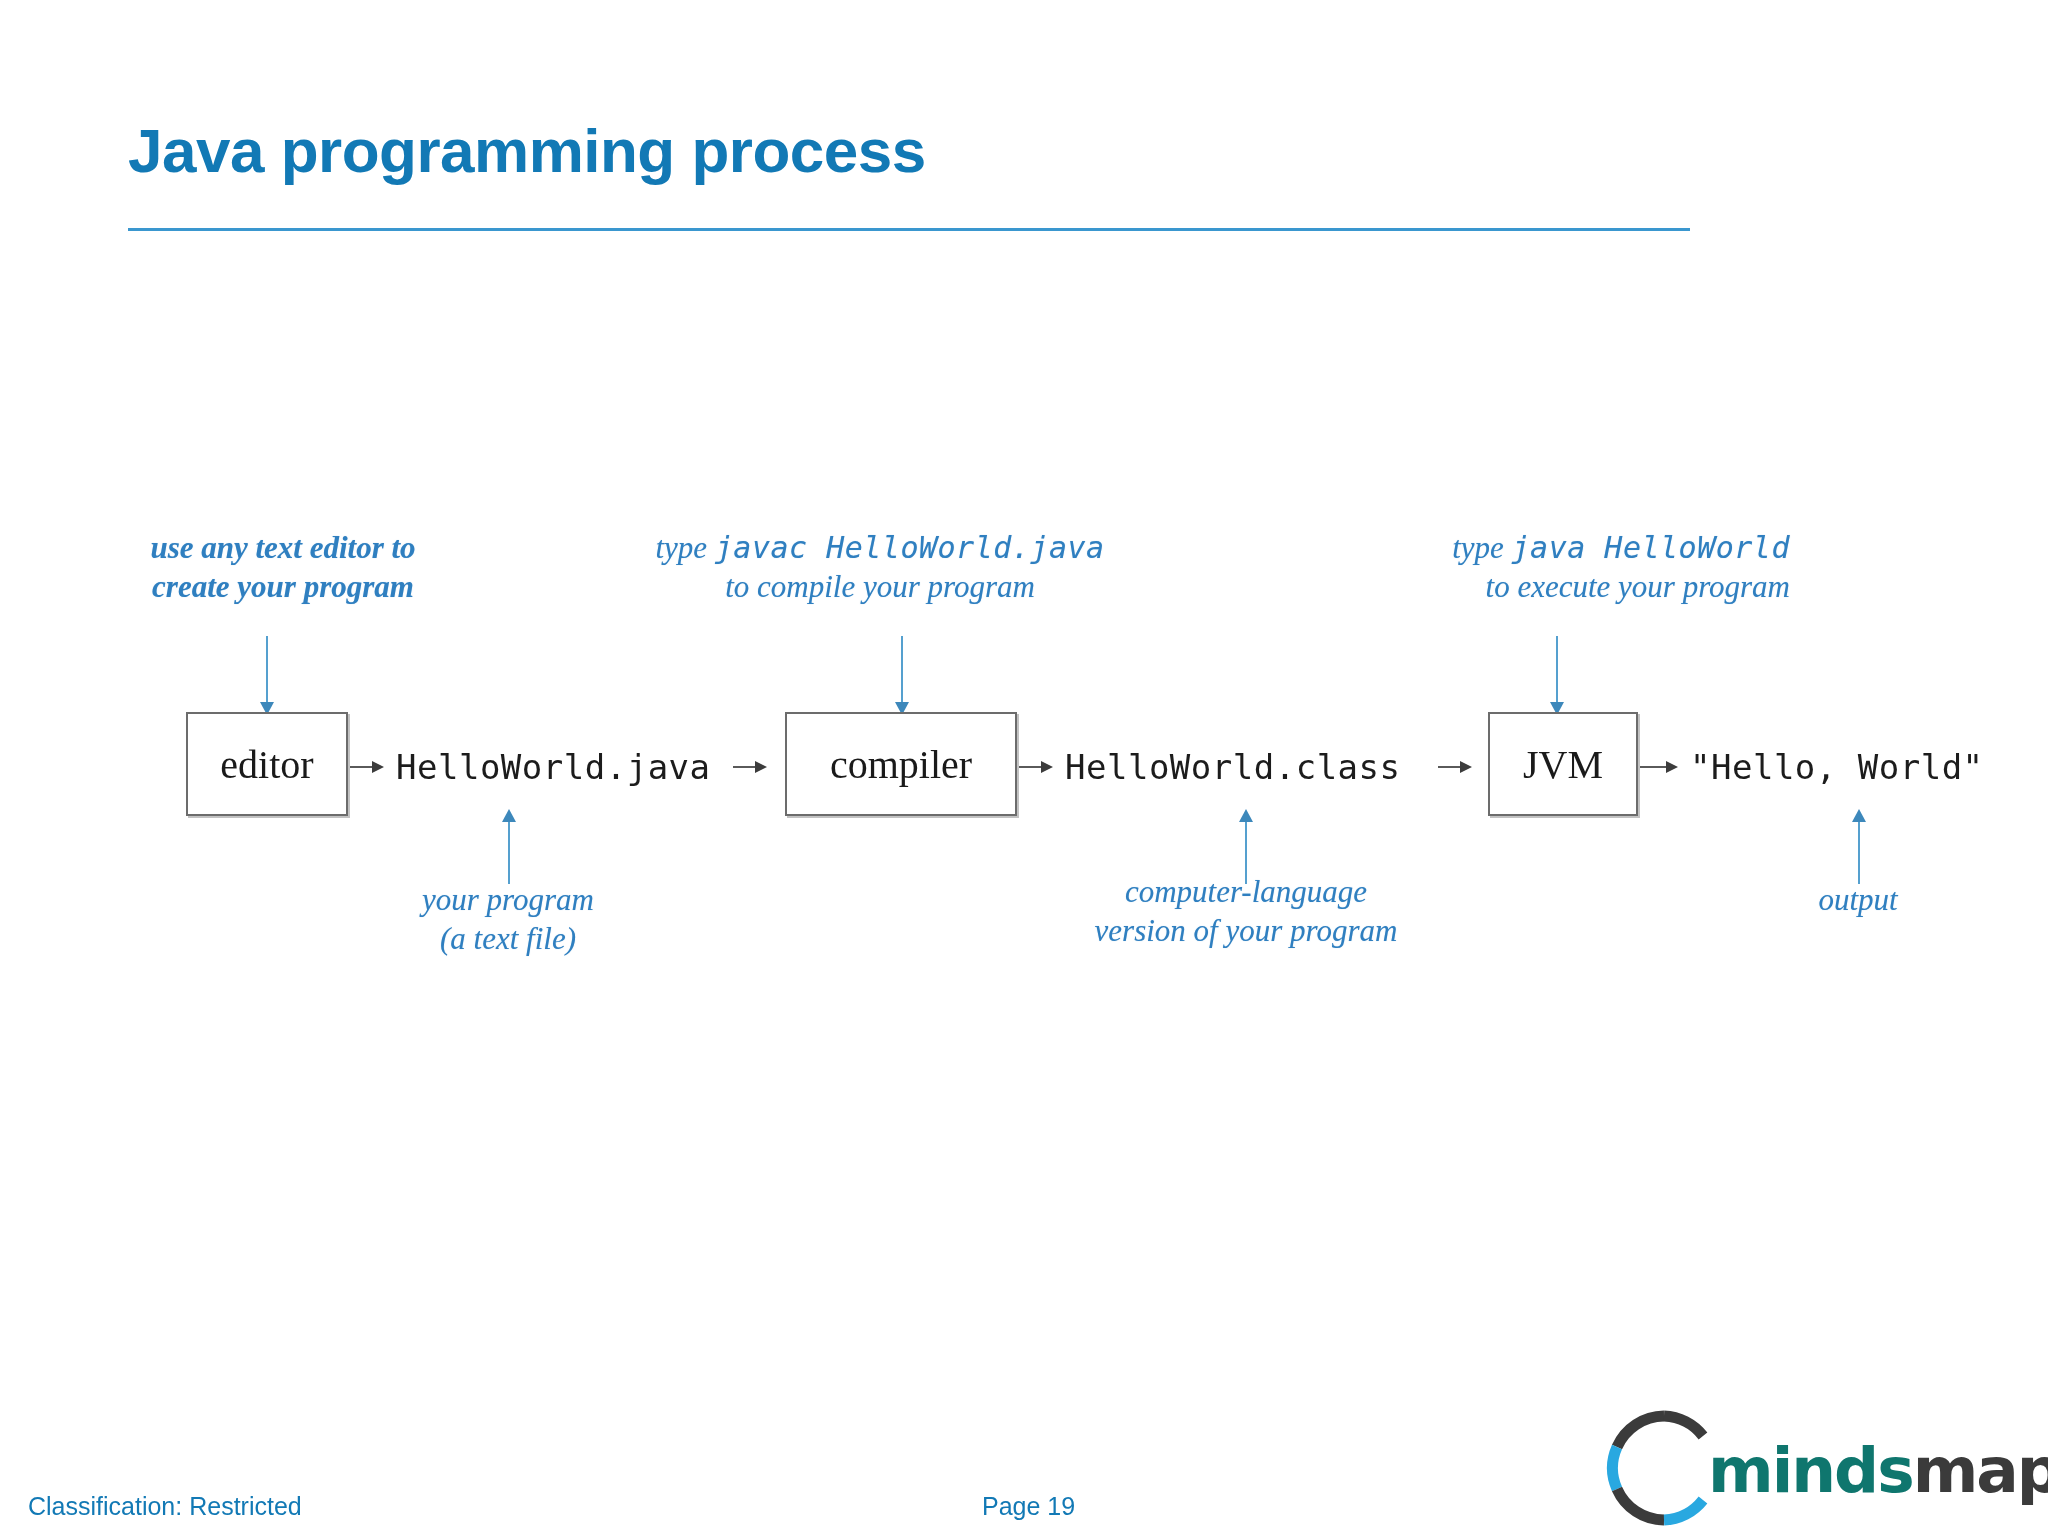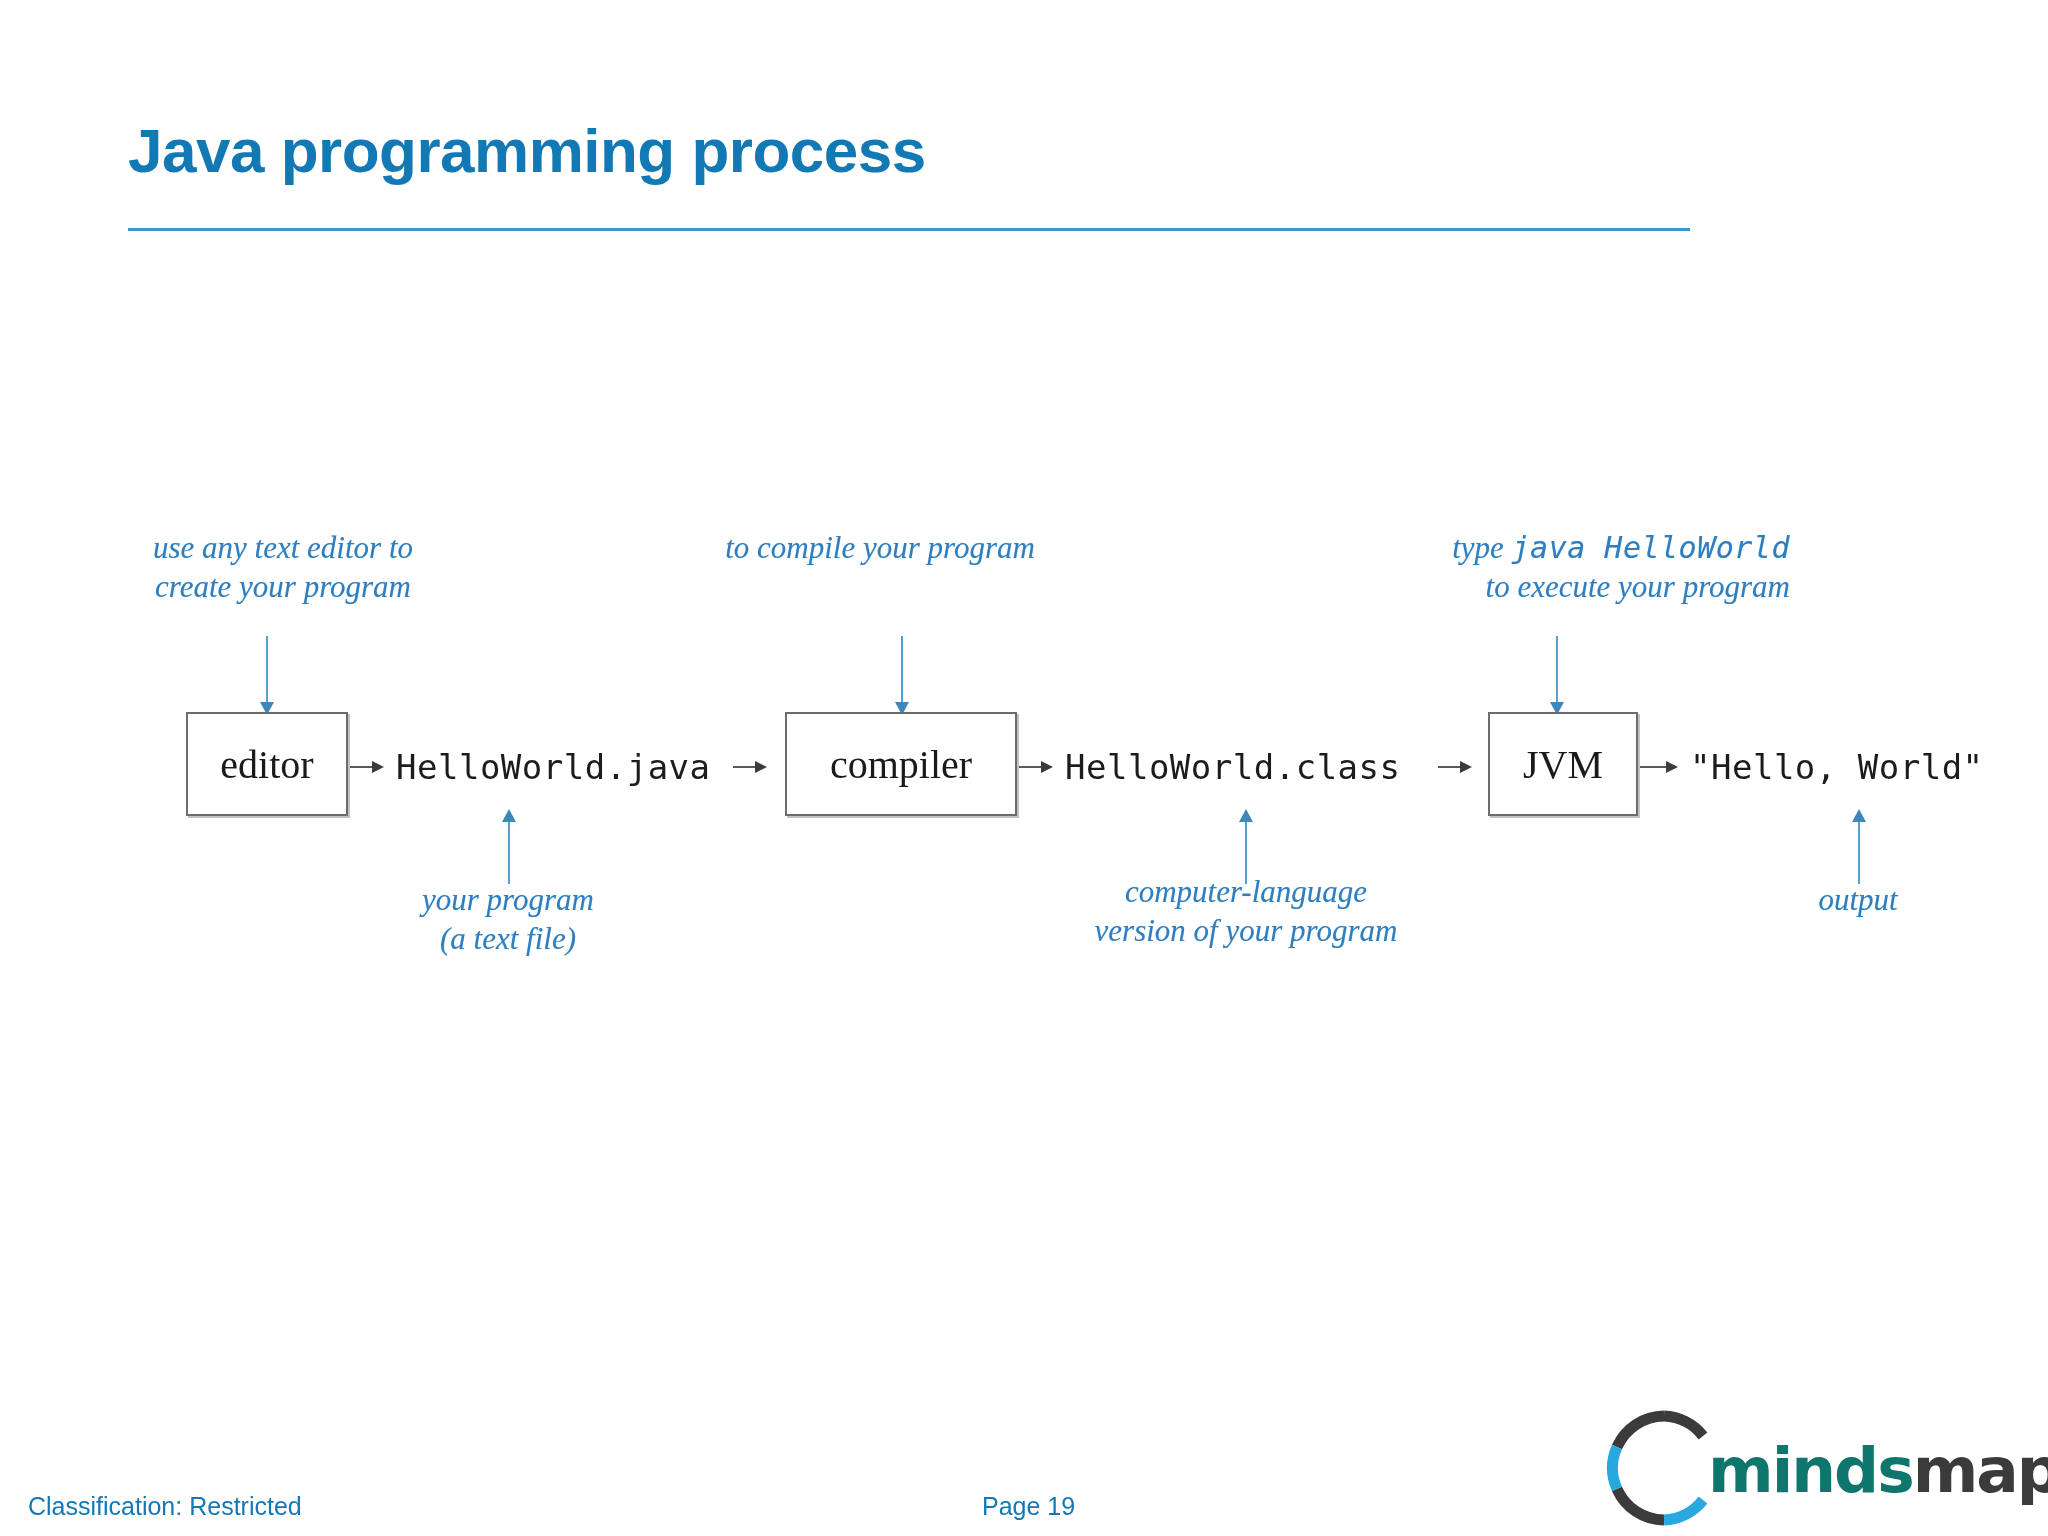--- a/index.html
+++ b/index.html
@@ -170,26 +170,27 @@
   #logo-wordmark .dark { color: #3b3b3b; }
 </style>
 </head>
 <body>
 
 <div id="slide-title">Java programming process</div>
 <div id="title-rule"></div>
 
 <div id="diagram">
 
-  <div class="ann" style="left:103px; top:528px; width:360px;">
+  <div class="ann" style="left:103px; top:528px; width:360px;font-weight:bold;">
     <div>use any text editor to</div>
     <div>create your program</div>
   </div>
 
   <div class="ann" style="left:600px; top:528px; width:560px;">
+    <div><span>type </span><span class="mono">javac HelloWorld.java</span></div>
     <div>to compile your program</div>
   </div>
 
   <div class="ann" style="left:1330px; top:528px; width:460px;text-align:right;">
     <div><span>type </span><span class="mono">java HelloWorld</span></div>
     <div>to execute your program</div>
   </div>
 
   <div class="v-arrow-down" style="left:266px;  top:636px; height:68px;"></div>
   <div class="v-arrow-down" style="left:901px;  top:636px; height:68px;"></div>

